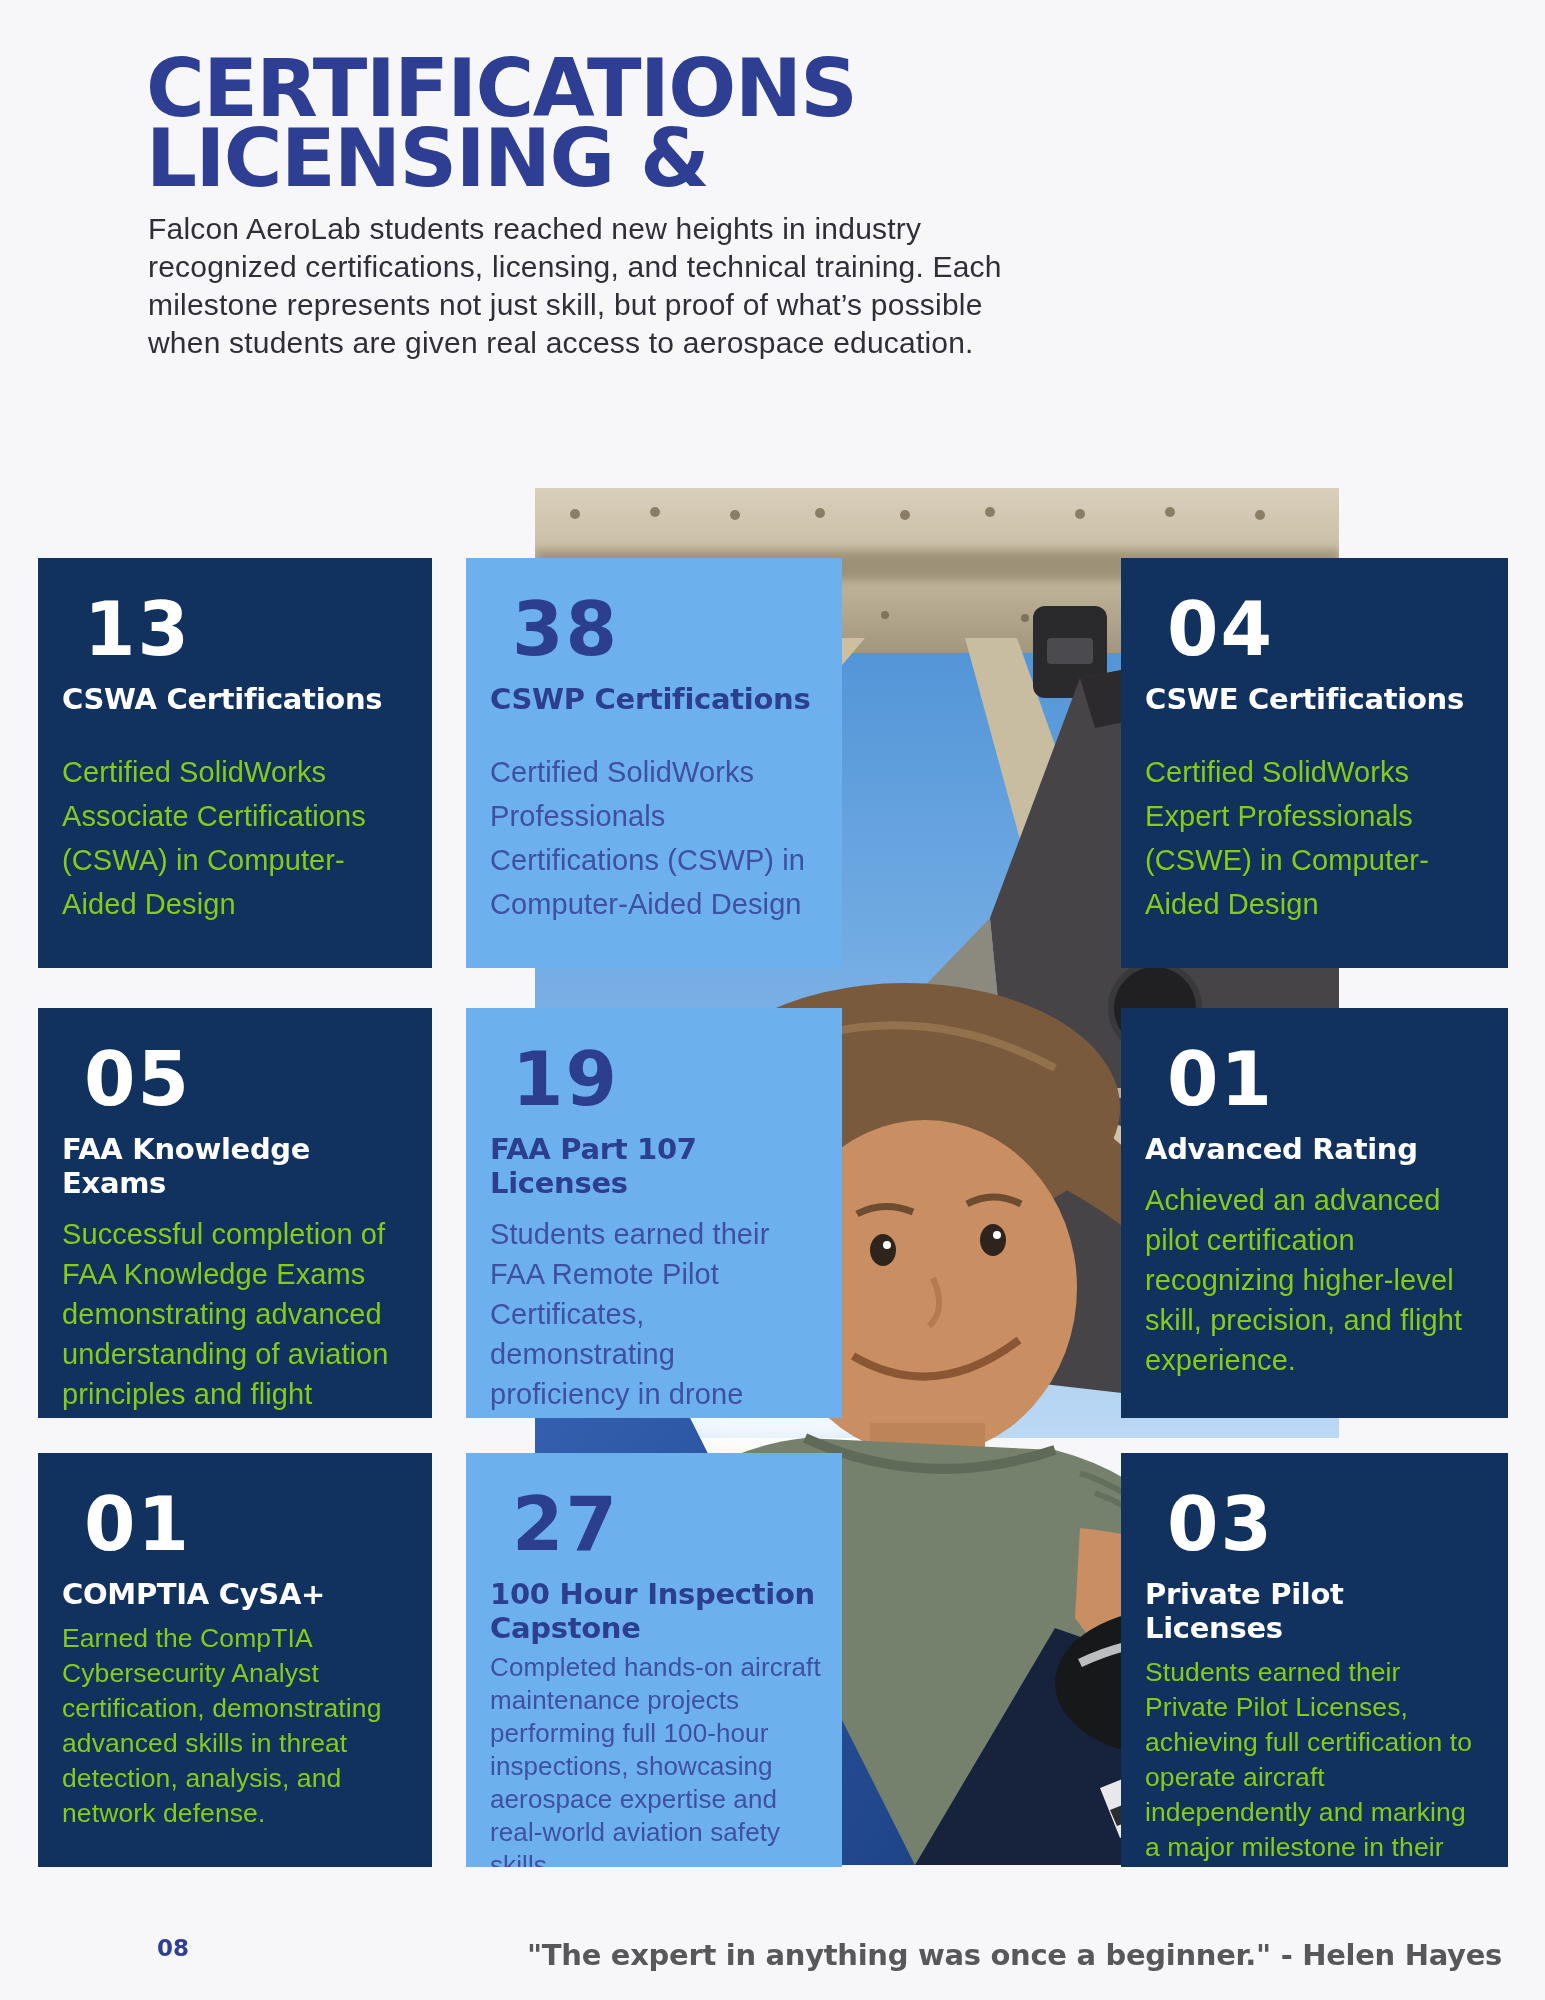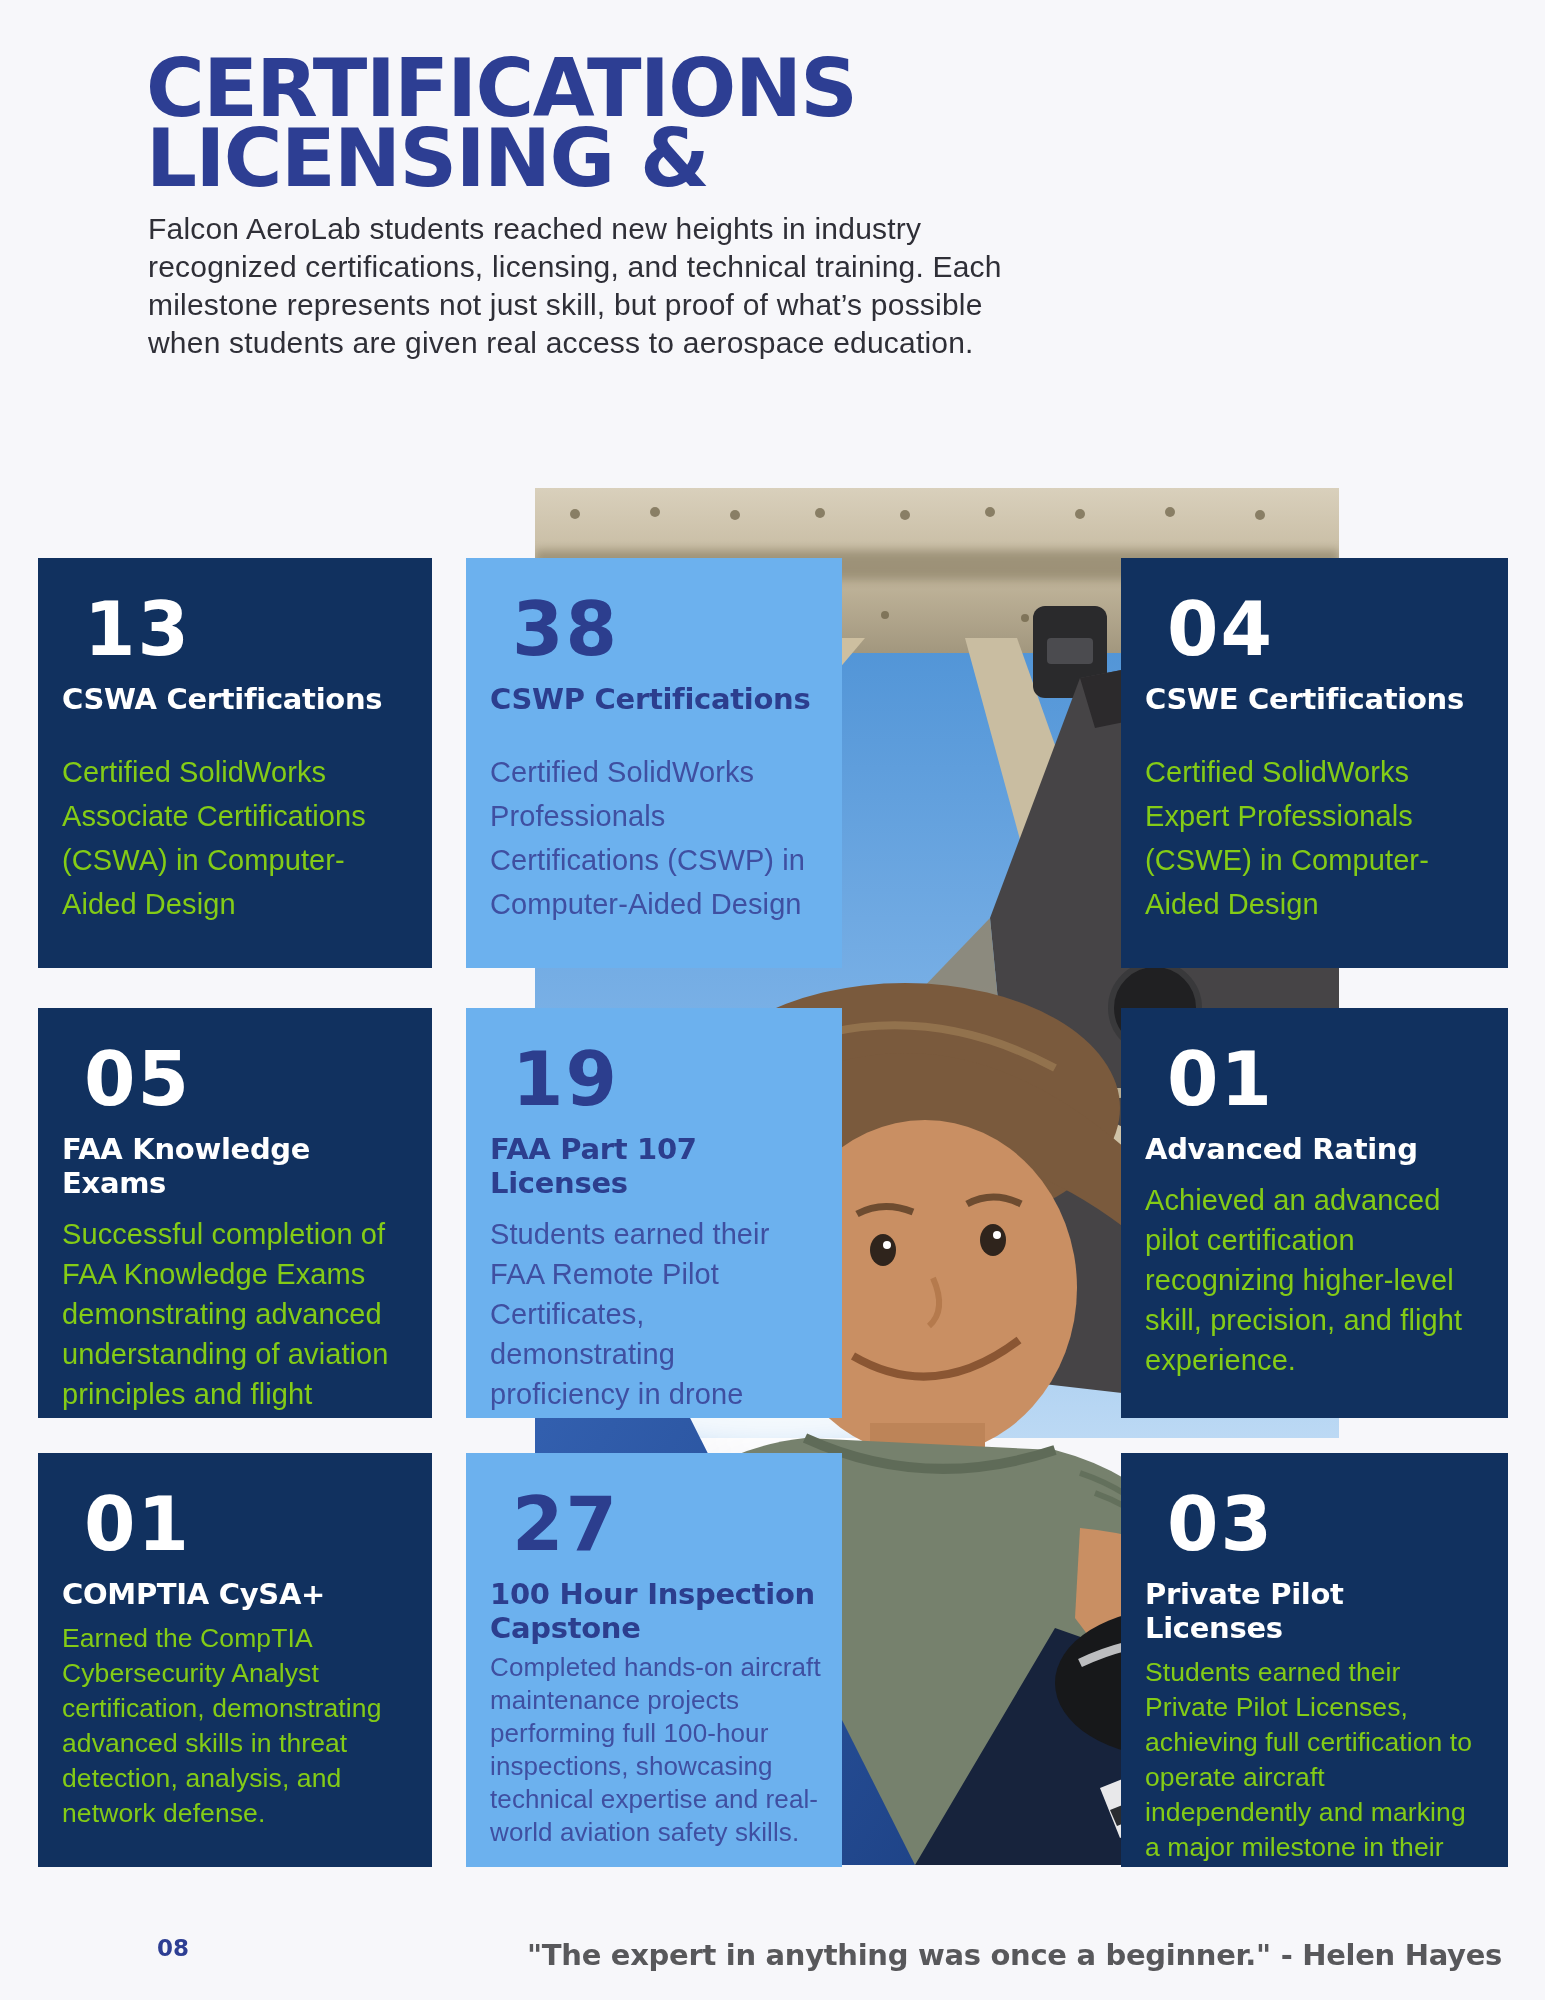--- a/index.html
+++ b/index.html
@@ -255,21 +255,21 @@
   </div>
 
   <div class="card card-navy c1 r3">
     <div class="num">01</div>
     <div class="card-title">COMPTIA CySA+</div>
     <div class="card-body">Earned the CompTIA Cybersecurity Analyst certification, demonstrating advanced skills in threat detection, analysis, and network defense.</div>
   </div>
   <div class="card card-blue c2 r3">
     <div class="num">27</div>
     <div class="card-title">100 Hour Inspection Capstone</div>
-    <div class="card-body">Completed hands-on aircraft maintenance projects performing full 100-hour inspections, showcasing technical expertise and real-world aviation safety skills.</div>
+    <div class="card-body">Completed hands-on aircraft maintenance projects performing full 100-hour inspections, showcasing aerospace expertise and real-world aviation safety skills.</div>
   </div>
   <div class="card card-navy c3 r3">
     <div class="num">03</div>
     <div class="card-title">Private Pilot Licenses</div>
     <div class="card-body">Students earned their Private Pilot Licenses, achieving full certification to operate aircraft independently and marking a major milestone in their aviation training.</div>
   </div>
 
   <div class="page-number">08</div>
   <div class="quote">"The expert in anything was once a beginner." - Helen Hayes</div>
 

